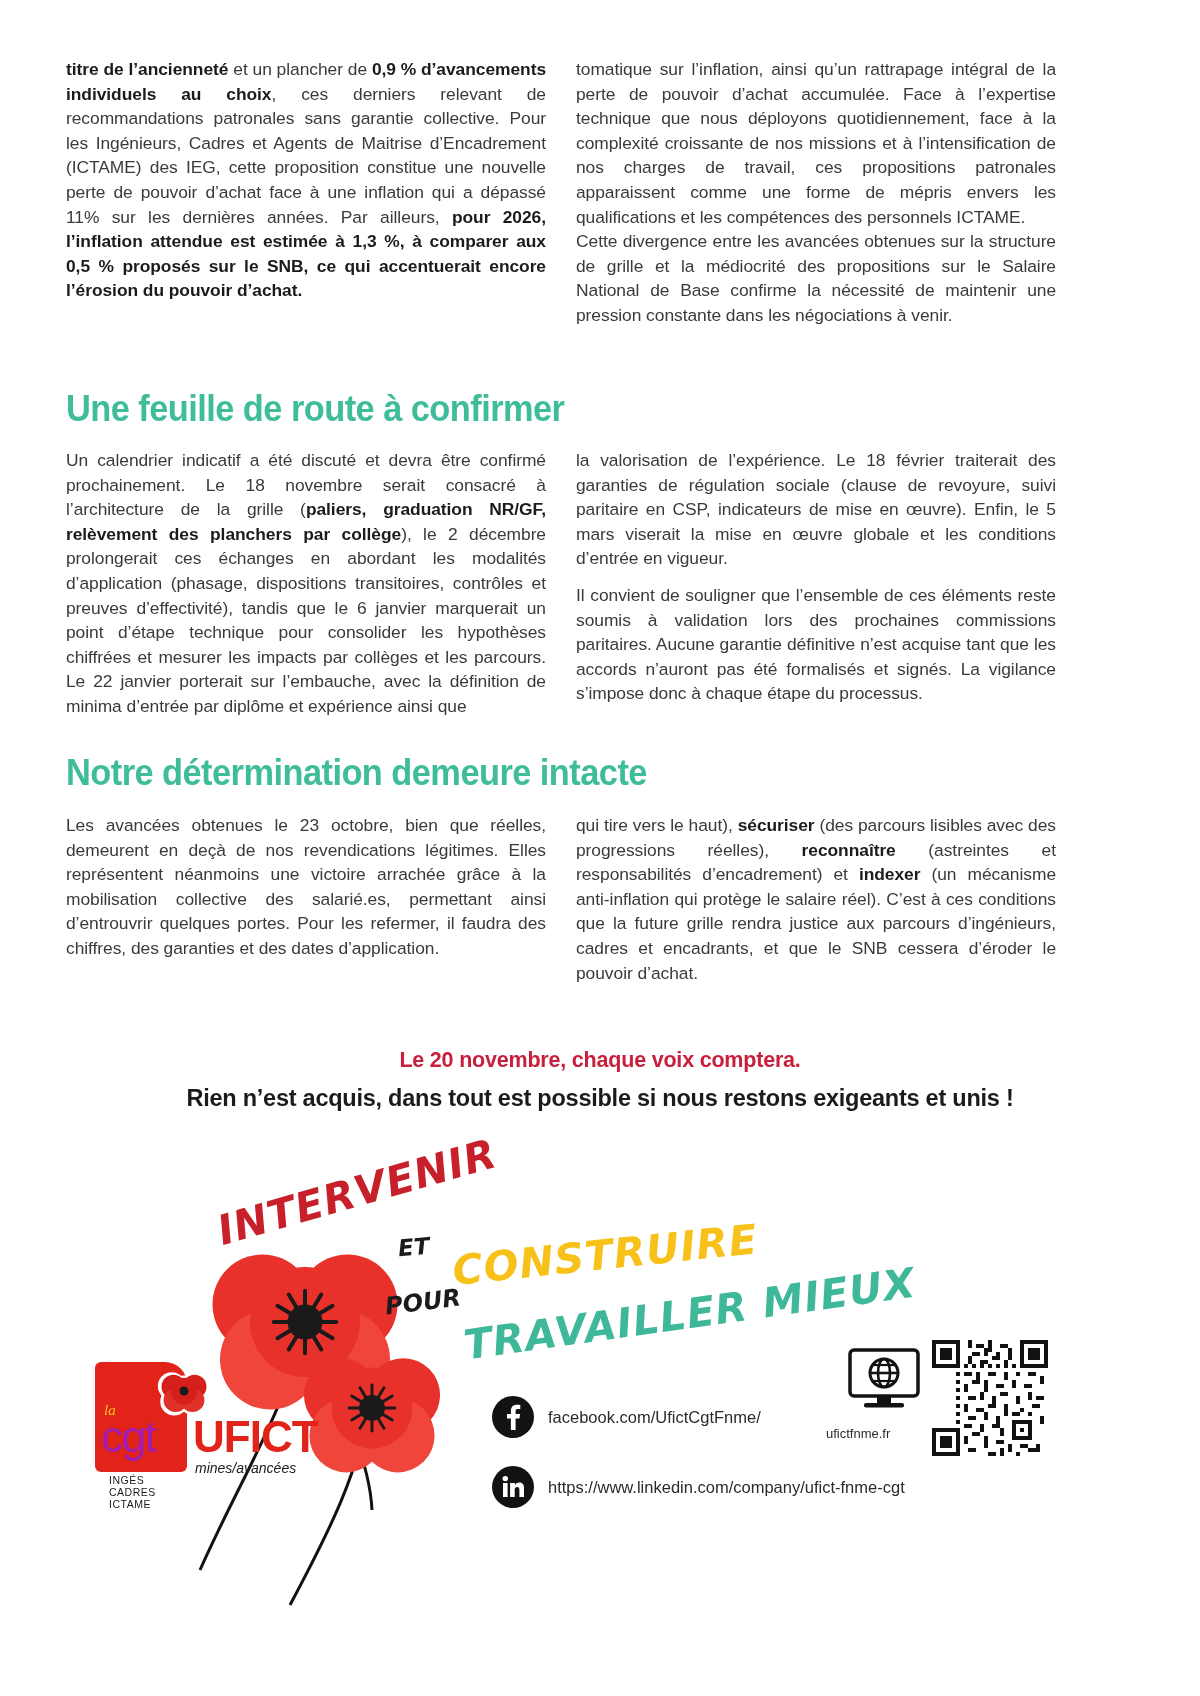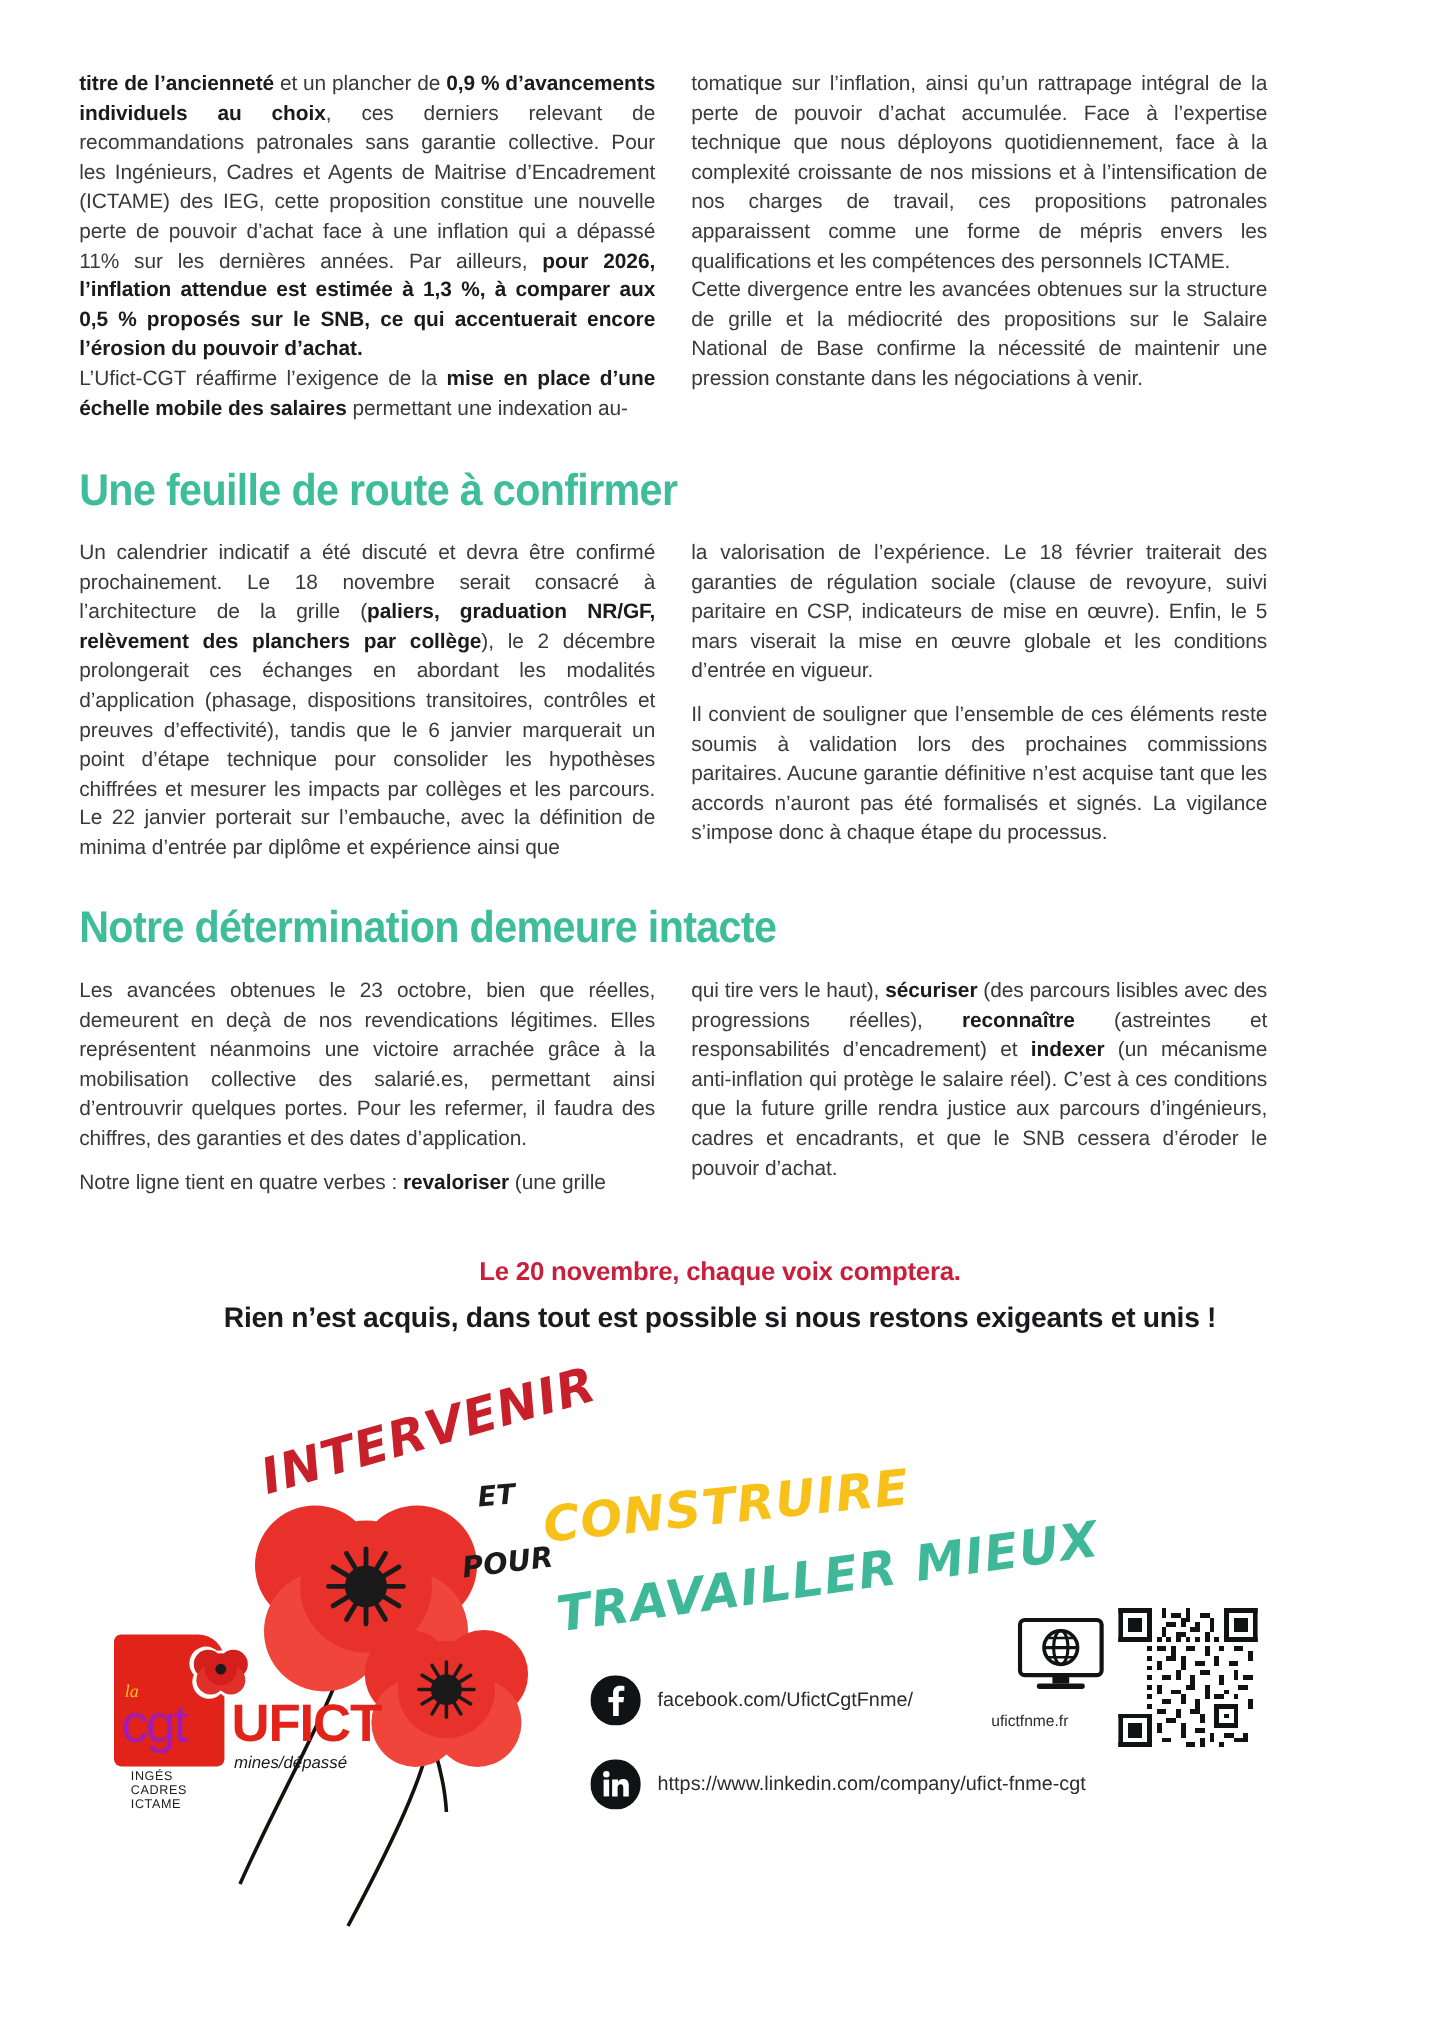--- a/index.html
+++ b/index.html
@@ -87,21 +87,20 @@
   }
 </style>
 </head>
 <body>
 
 <div class="page">
 
   <div class="cols" style="top:57px;">
     <div class="col">
       <p class="body"><b>titre de l’ancienneté</b> et un plancher de <b>0,9 % d’avancements individuels au choix</b>, ces derniers relevant de recommandations patronales sans garantie collective. Pour les Ingénieurs, Cadres et Agents de Maitrise d’Encadrement (ICTAME) des IEG, cette proposition constitue une nouvelle perte de pouvoir d’achat face à une inflation qui a dépassé 11% sur les dernières années. Par ailleurs, <b>pour 2026, l’inflation attendue est estimée à 1,3 %, à comparer aux 0,5 % proposés sur le SNB, ce qui accentuerait encore l’érosion du pouvoir d’achat.</b></p>
-      <p class="body">L’Ufict-CGT réaffirme l’exigence de la <b>mise en place d’une échelle mobile des salaires</b> permettant une indexation au-</p>
     </div>
     <div class="col">
       <p class="body">tomatique sur l’inflation, ainsi qu’un rattrapage intégral de la perte de pouvoir d’achat accumulée. Face à l’expertise technique que nous déployons quotidiennement, face à la complexité croissante de nos missions et à l’intensification de nos charges de travail, ces propositions patronales apparaissent comme une forme de mépris envers les qualifications et les compétences des personnels ICTAME.</p>
       <p class="body">Cette divergence entre les avancées obtenues sur la structure de grille et la médiocrité des propositions sur le Salaire National de Base confirme la nécessité de maintenir une pression constante dans les négociations à venir.</p>
     </div>
   </div>
 
   <h2 class="section" style="position:absolute;left:66px;top:388px;">Une feuille de route à confirmer</h2>
 
   <div class="cols" style="top:448px;">
@@ -112,21 +111,20 @@
       <p class="body">la valorisation de l’expérience. Le 18 février traiterait des garanties de régulation sociale (clause de revoyure, suivi paritaire en CSP, indicateurs de mise en œuvre). Enfin, le 5 mars viserait la mise en œuvre globale et les conditions d’entrée en vigueur.</p>
       <p class="body" style="margin-top:12px;">Il convient de souligner que l’ensemble de ces éléments reste soumis à validation lors des prochaines commissions paritaires. Aucune garantie définitive n’est acquise tant que les accords n’auront pas été formalisés et signés. La vigilance s’impose donc à chaque étape du processus.</p>
     </div>
   </div>
 
   <h2 class="section" style="position:absolute;left:66px;top:752px;">Notre détermination demeure intacte</h2>
 
   <div class="cols" style="top:813px;">
     <div class="col">
       <p class="body">Les avancées obtenues le 23 octobre, bien que réelles, demeurent en deçà de nos revendications légitimes. Elles représentent néanmoins une victoire arrachée grâce à la mobilisation collective des salarié.es, permettant ainsi d’entrouvrir quelques portes. Pour les refermer, il faudra des chiffres, des garanties et des dates d’application.</p>
-      <p class="body" style="margin-top:12px;">Notre ligne tient en quatre verbes : <b>revaloriser</b> (une grille</p>
     </div>
     <div class="col">
       <p class="body">qui tire vers le haut), <b>sécuriser</b> (des parcours lisibles avec des progressions réelles), <b>reconnaître</b> (astreintes et responsabilités d’encadrement) et <b>indexer</b> (un mécanisme anti-inflation qui protège le salaire réel). C’est à ces conditions que la future grille rendra justice aux parcours d’ingénieurs, cadres et encadrants, et que le SNB cessera d’éroder le pouvoir d’achat.</p>
     </div>
   </div>
 
   <div class="cta" style="top:1048px;">
     <span class="cta-red">Le 20 novembre, chaque voix comptera.</span>
   </div>
   <div class="cta" style="top:1085px;">
@@ -216,21 +214,21 @@
             <circle cx="24" cy="26" r="34" fill="#e0302a"></circle>
             <circle cx="0" cy="0" r="38" fill="#d41f1c"></circle>
           </g>
           <circle cx="0" cy="0" r="11" fill="#1a1a1a"></circle>
         </g>
       </svg>
     </div>
     <div style="position:absolute;left:9px;top:40px;font-size:15px;font-style:italic;color:#f7c11a;font-family:'Liberation Serif',serif;">la</div>
     <div style="position:absolute;left:6px;top:52px;font-size:45px;font-weight:normal;color:#a21caf;letter-spacing:-2px;line-height:46px;">cgt</div>
     <div style="position:absolute;left:98px;top:52px;font-size:44px;font-weight:bold;color:#e2231a;letter-spacing:-1px;line-height:46px;">UFICT</div>
-    <div style="position:absolute;left:100px;top:98px;font-size:14px;font-style:italic;color:#1b1b1d;">mines/dépassé</div>
+    <div style="position:absolute;left:100px;top:98px;font-size:14px;font-style:italic;color:#1b1b1d;">mines/avancées</div>
     <div style="position:absolute;left:14px;top:112px;font-size:10.5px;color:#1b1b1d;line-height:12px;letter-spacing:0.5px;">
       <div>INGÉS</div>
       <div>CADRES</div>
       <div>ICTAME</div>
     </div>
   </div>
 
   <div class="social-row" style="left:492px;top:1466px;">
     <span>
       <svg width="42" height="42" viewBox="0 0 42 42">

